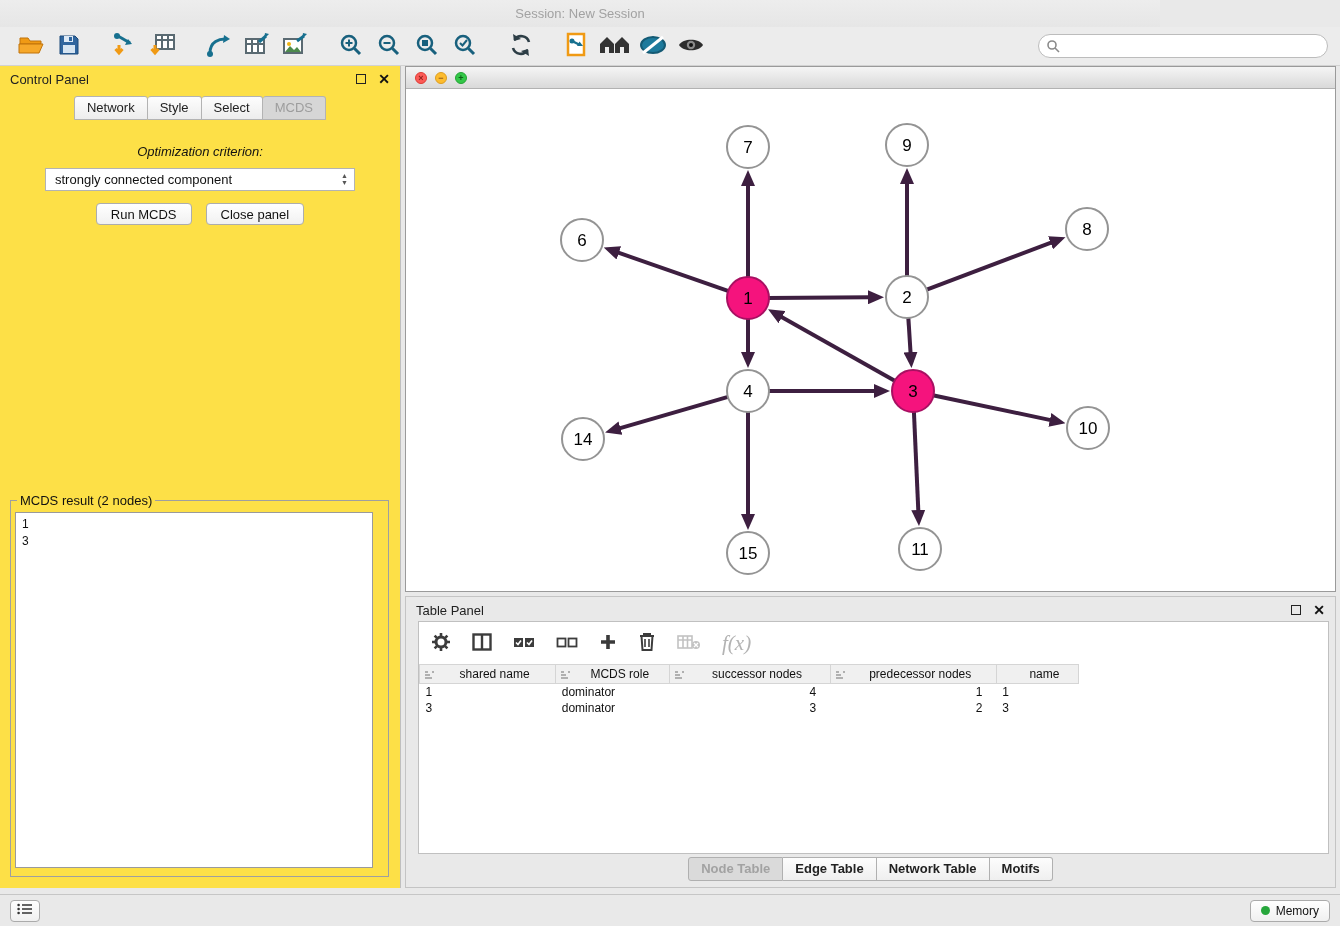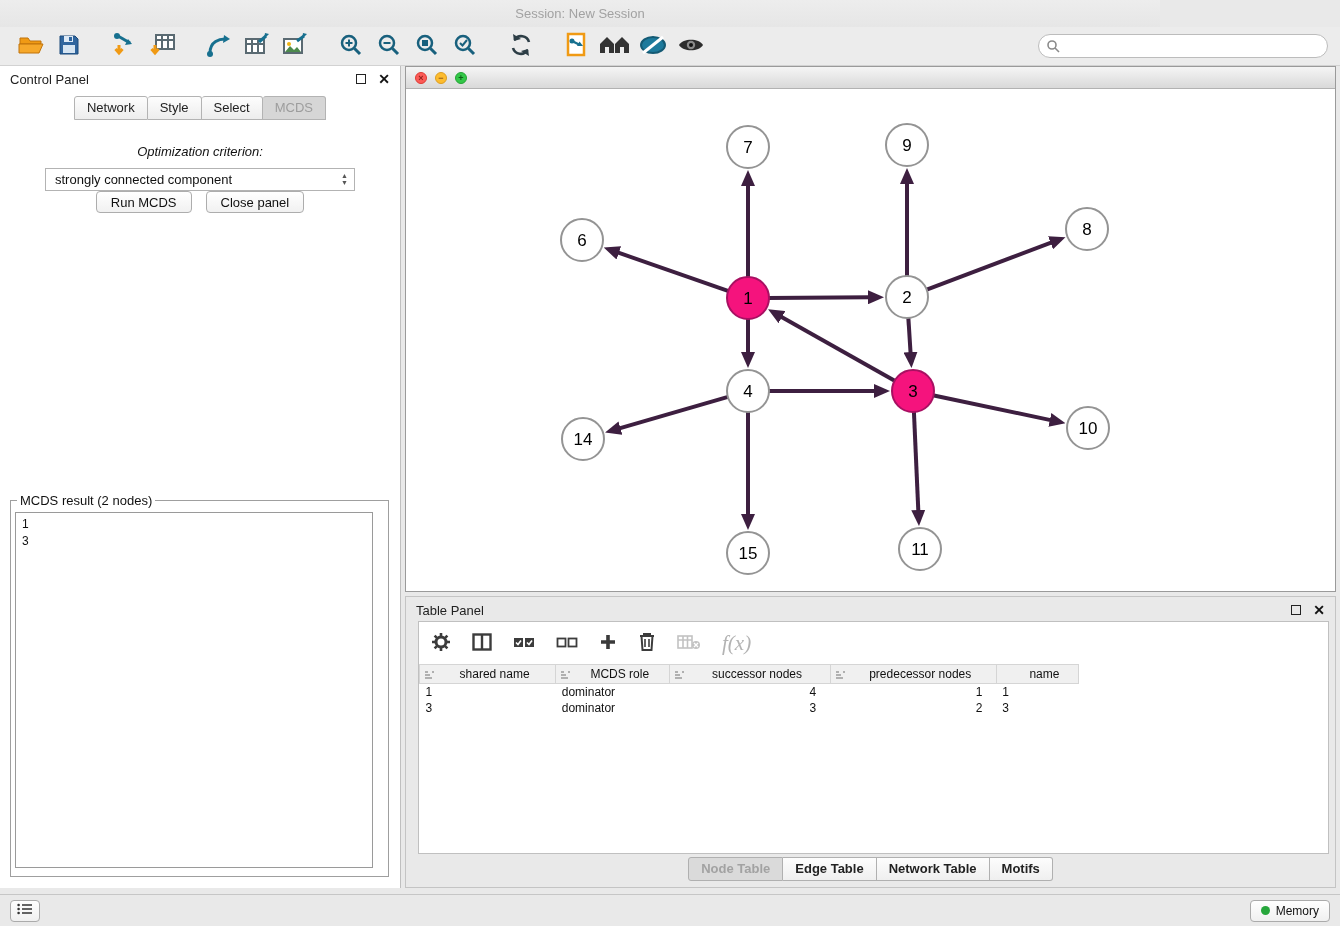--- a/index.html
+++ b/index.html
@@ -38,21 +38,21 @@
   .search-wrap input {
     width:100%; height:100%; border:1px solid #bcbcbc; border-radius:12px;
     background:#fff; padding:0 10px 0 26px; font-size:13px; outline:none;
     font-family:"Liberation Sans",sans-serif;
   }
   .search-wrap .mag { position:absolute; left:8px; top:5px; }
 
   
   .control-panel {
     position:absolute; left:0; top:66px; width:401px; height:822px;
-    background:#ffffff; border-right:1px solid #bfbfbf;
+    background:#fde047; border-right:1px solid #bfbfbf;
   }
   .panel-head {
     height:26px; display:flex; align-items:center; padding:0 10px;
     font-size:13px; color:#222;
   }
   .panel-head .spacer { flex:1; }
   .winbox {
     width:10px; height:10px; border:1.5px solid #222; display:inline-block; margin-right:12px;
   }
   .winx { font-size:14px; font-weight:bold; color:#111; line-height:10px; }
@@ -71,21 +71,21 @@
   .cp-select {
     position:relative; margin:9px 45px 0; height:23px; background:#fff;
     border:1px solid #b3b3b3; border-radius:0;
     display:flex; align-items:center; padding:0 20px 0 9px;
     font-size:13px; color:#111; cursor:pointer;
   }
   .cp-select .updown {
     position:absolute; right:6px; top:3px; display:flex; flex-direction:column; line-height:7px;
     font-size:7px; color:#555;
   }
-  .cp-btn-row { display:flex; justify-content:center; gap:14px; }
+  .cp-btn-row { display:flex; justify-content:center; gap:14px; margin-top:12px; }
   .cp-btn {
     height:22px; padding:0 14px; background:linear-gradient(#ffffff,#f1f1f1);
     border:1px solid #adadad; border-radius:4px; font-size:13px; color:#111;
     font-family:"Liberation Sans",sans-serif; cursor:pointer;
   }
 
   .result-fieldset {
     position:absolute; left:10px; top:427px; width:379px; height:384px;
     border:1px solid #9f9f9f; padding:4px 4px 6px;
   }

